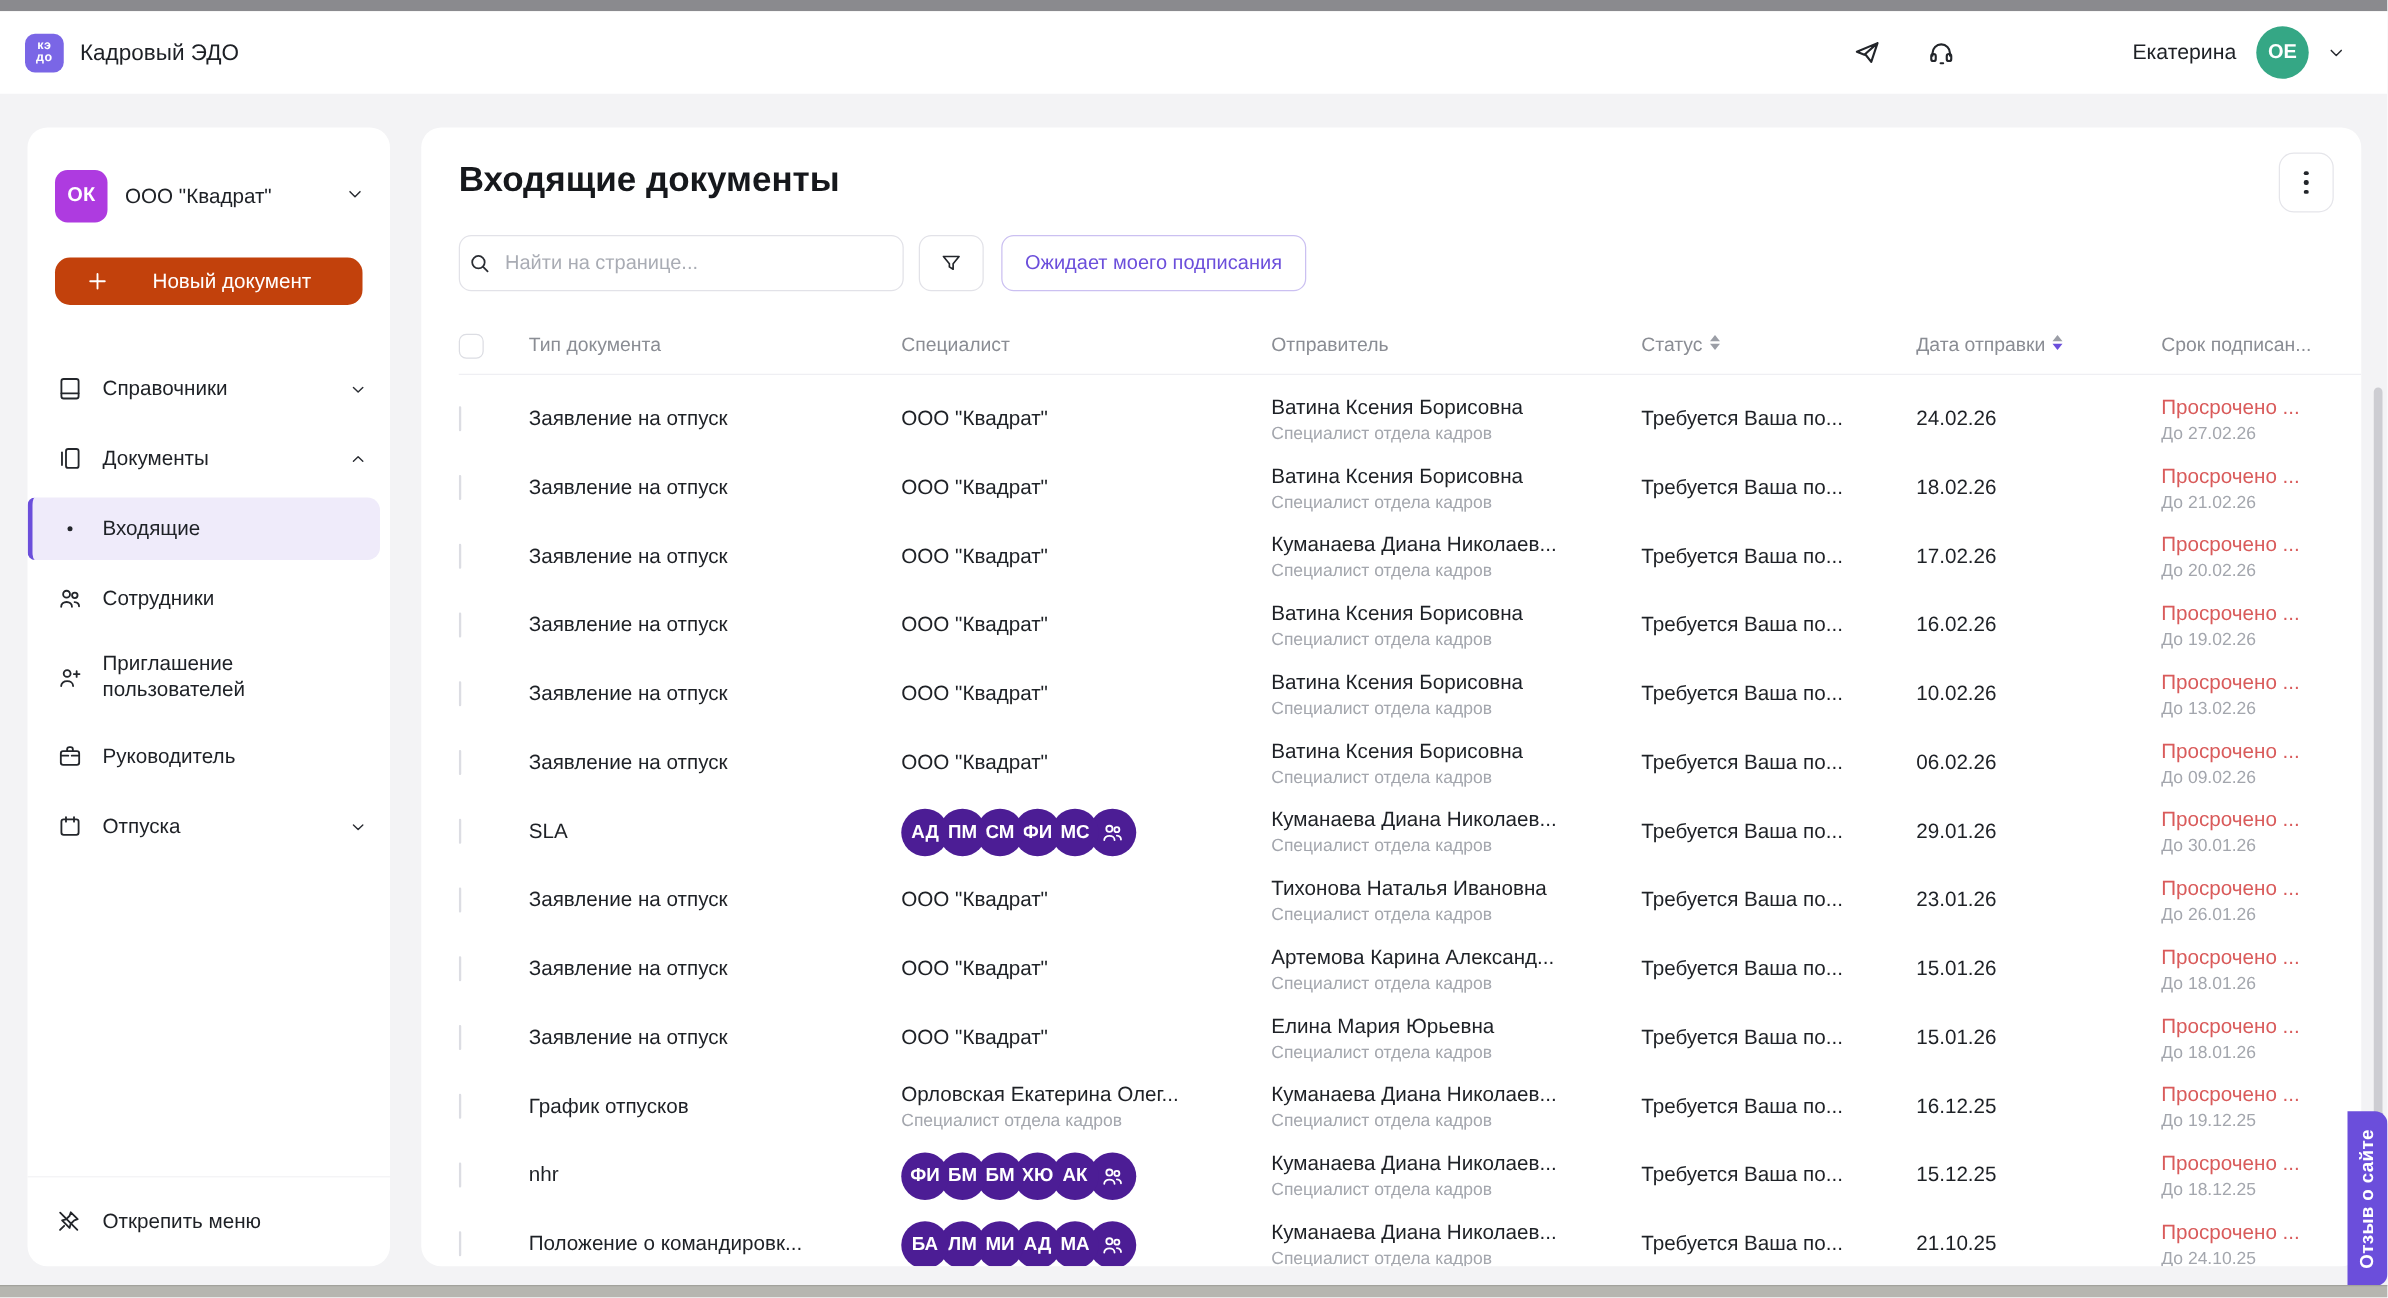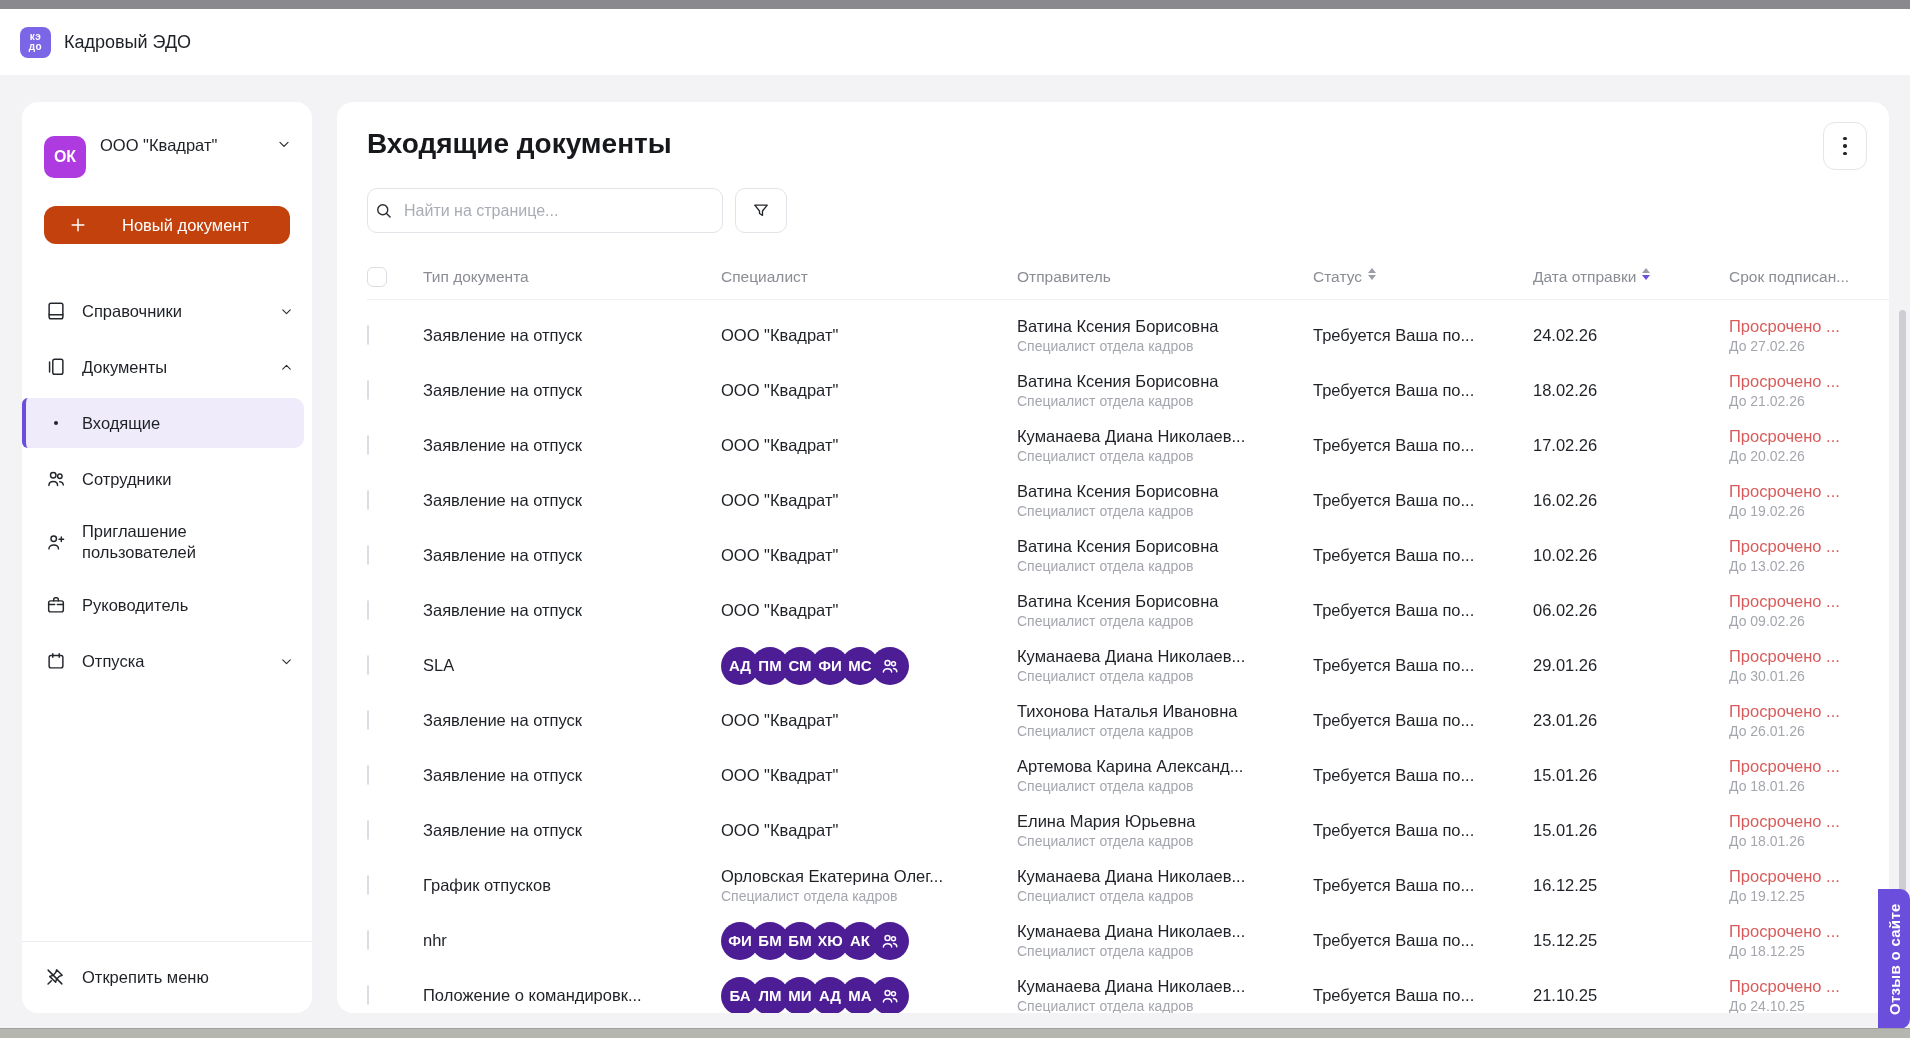--- a/index.html
+++ b/index.html
@@ -20,21 +20,21 @@
   .gap36 { width:34px; }
   .gap140 { width:140px; }
   .user-name { font-size:17px; color:#1d2025; margin-right:16px; }
   .user-avatar { width:42px; height:42px; border-radius:50%; background:#35a785; color:#fff; font-size:16px; font-weight:bold; display:flex; align-items:center; justify-content:center; }
   .user-chevron { margin-left:9px; }
 
   .card { position:absolute; top:102px; background:#fff; border-radius:16px; }
 
   
   .sidebar { left:22px; width:290px; height:911px; }
-  .org-row { display:flex; padding:34px 20px 0 22px; cursor:pointer; }
+  .org-row { display:flex; align-items:center; padding:34px 20px 0 22px; cursor:pointer; }
   .org-avatar { width:42px; height:42px; border-radius:10px; background:#ae3be0; color:#fff; font-weight:bold; font-size:16px; display:flex; align-items:center; justify-content:center; }
   .org-name { margin-left:14px; font-size:16.5px; }
   .org-chevron { margin-left:auto; }
   .chev svg, .org-chevron svg, .user-chevron svg { stroke:#2a2d33; fill:none; stroke-width:1.8; stroke-linecap:round; stroke-linejoin:round; }
   .new-doc-btn { margin:28px 22px 0 22px; height:38px; width:246px; border:none; border-radius:12px; background:#c2410c; color:#fff; font-size:16.5px; font-family:inherit; display:flex; align-items:center; padding:0 0 0 24px; cursor:pointer; }
   .new-doc-btn .plus { display:flex; margin-right:34px; }
   .new-doc-btn .plus svg { stroke:#fff; stroke-width:1.8; stroke-linecap:round; fill:none; }
   .menu { margin-top:42px; }
   .side-item { height:50px; margin-bottom:6px; display:flex; align-items:center; padding:0 18px 0 22px; font-size:16.5px; cursor:pointer; position:relative; }
   .side-item .sicon { width:23px; height:23px; margin-right:15px; display:flex; align-items:center; justify-content:center; flex:none; }
@@ -89,20 +89,44 @@
 <body>
 
 <div class="top-strip"></div>
 
 <div class="appbar">
   <div class="logo-sq">
     <span>кэ</span>
     <span>до</span>
   </div>
   <div class="app-title">Кадровый ЭДО</div>
+  <div class="appbar-right">
+    <div class="topicon">
+      <svg width="24" height="24" viewBox="0 0 24 24">
+          <path d="M21 4.5L4.5 11.4l6 2.4M21 4.5l-5 15-4.5-5.7M21 4.5L10.5 13.8"></path>
+        </svg>
+    </div>
+    <div class="gap36"></div>
+    <div class="topicon">
+      <svg width="24" height="24" viewBox="0 0 24 24">
+          <path d="M5 14.5v-2a7 7 0 0 1 14 0v2"></path>
+          <rect x="4" y="13.2" width="3.6" height="5.6" rx="1.7"></rect>
+          <rect x="16.4" y="13.2" width="3.6" height="5.6" rx="1.7"></rect>
+          <path d="M13.5 20.6h-2"></path>
+        </svg>
+    </div>
+    <div class="gap140"></div>
+    <div class="user-name">Екатерина</div>
+    <div class="user-avatar">ОЕ</div>
+    <div class="user-chevron topicon">
+      <svg width="16" height="16" viewBox="0 0 24 24">
+          <path d="M6 9.5l6 6 6-6"></path>
+        </svg>
+    </div>
+  </div>
 </div>
 
 <div class="card sidebar">
   <div class="org-row">
     <div class="org-avatar">ОК</div>
     <div class="org-name">ООО "Квадрат"</div>
     <div class="org-chevron">
       <svg width="16" height="16" viewBox="0 0 24 24">
           <path d="M6 9.5l6 6 6-6"></path>
         </svg>
@@ -224,20 +248,21 @@
           <circle cx="10.5" cy="10.5" r="6"></circle>
           <path d="M15 15l4.3 4.3"></path>
         </svg>
       <input type="text" placeholder="Найти на странице..." style="">
     </div>
     <button class="filter-btn">
       <svg width="20" height="20" viewBox="0 0 24 24">
           <path d="M4.5 5h15l-5.7 7v5.2L10.2 15v-3z"></path>
         </svg>
     </button>
+    <button class="chip">Ожидает моего подписания</button>
   </div>
 
   <div class="thead tgrid">
     <div class="thcell">
         <span class="cb"></span>
       </div>
     <div class="thcell">
         <span>Тип документа</span>
       </div>
     <div class="thcell">

